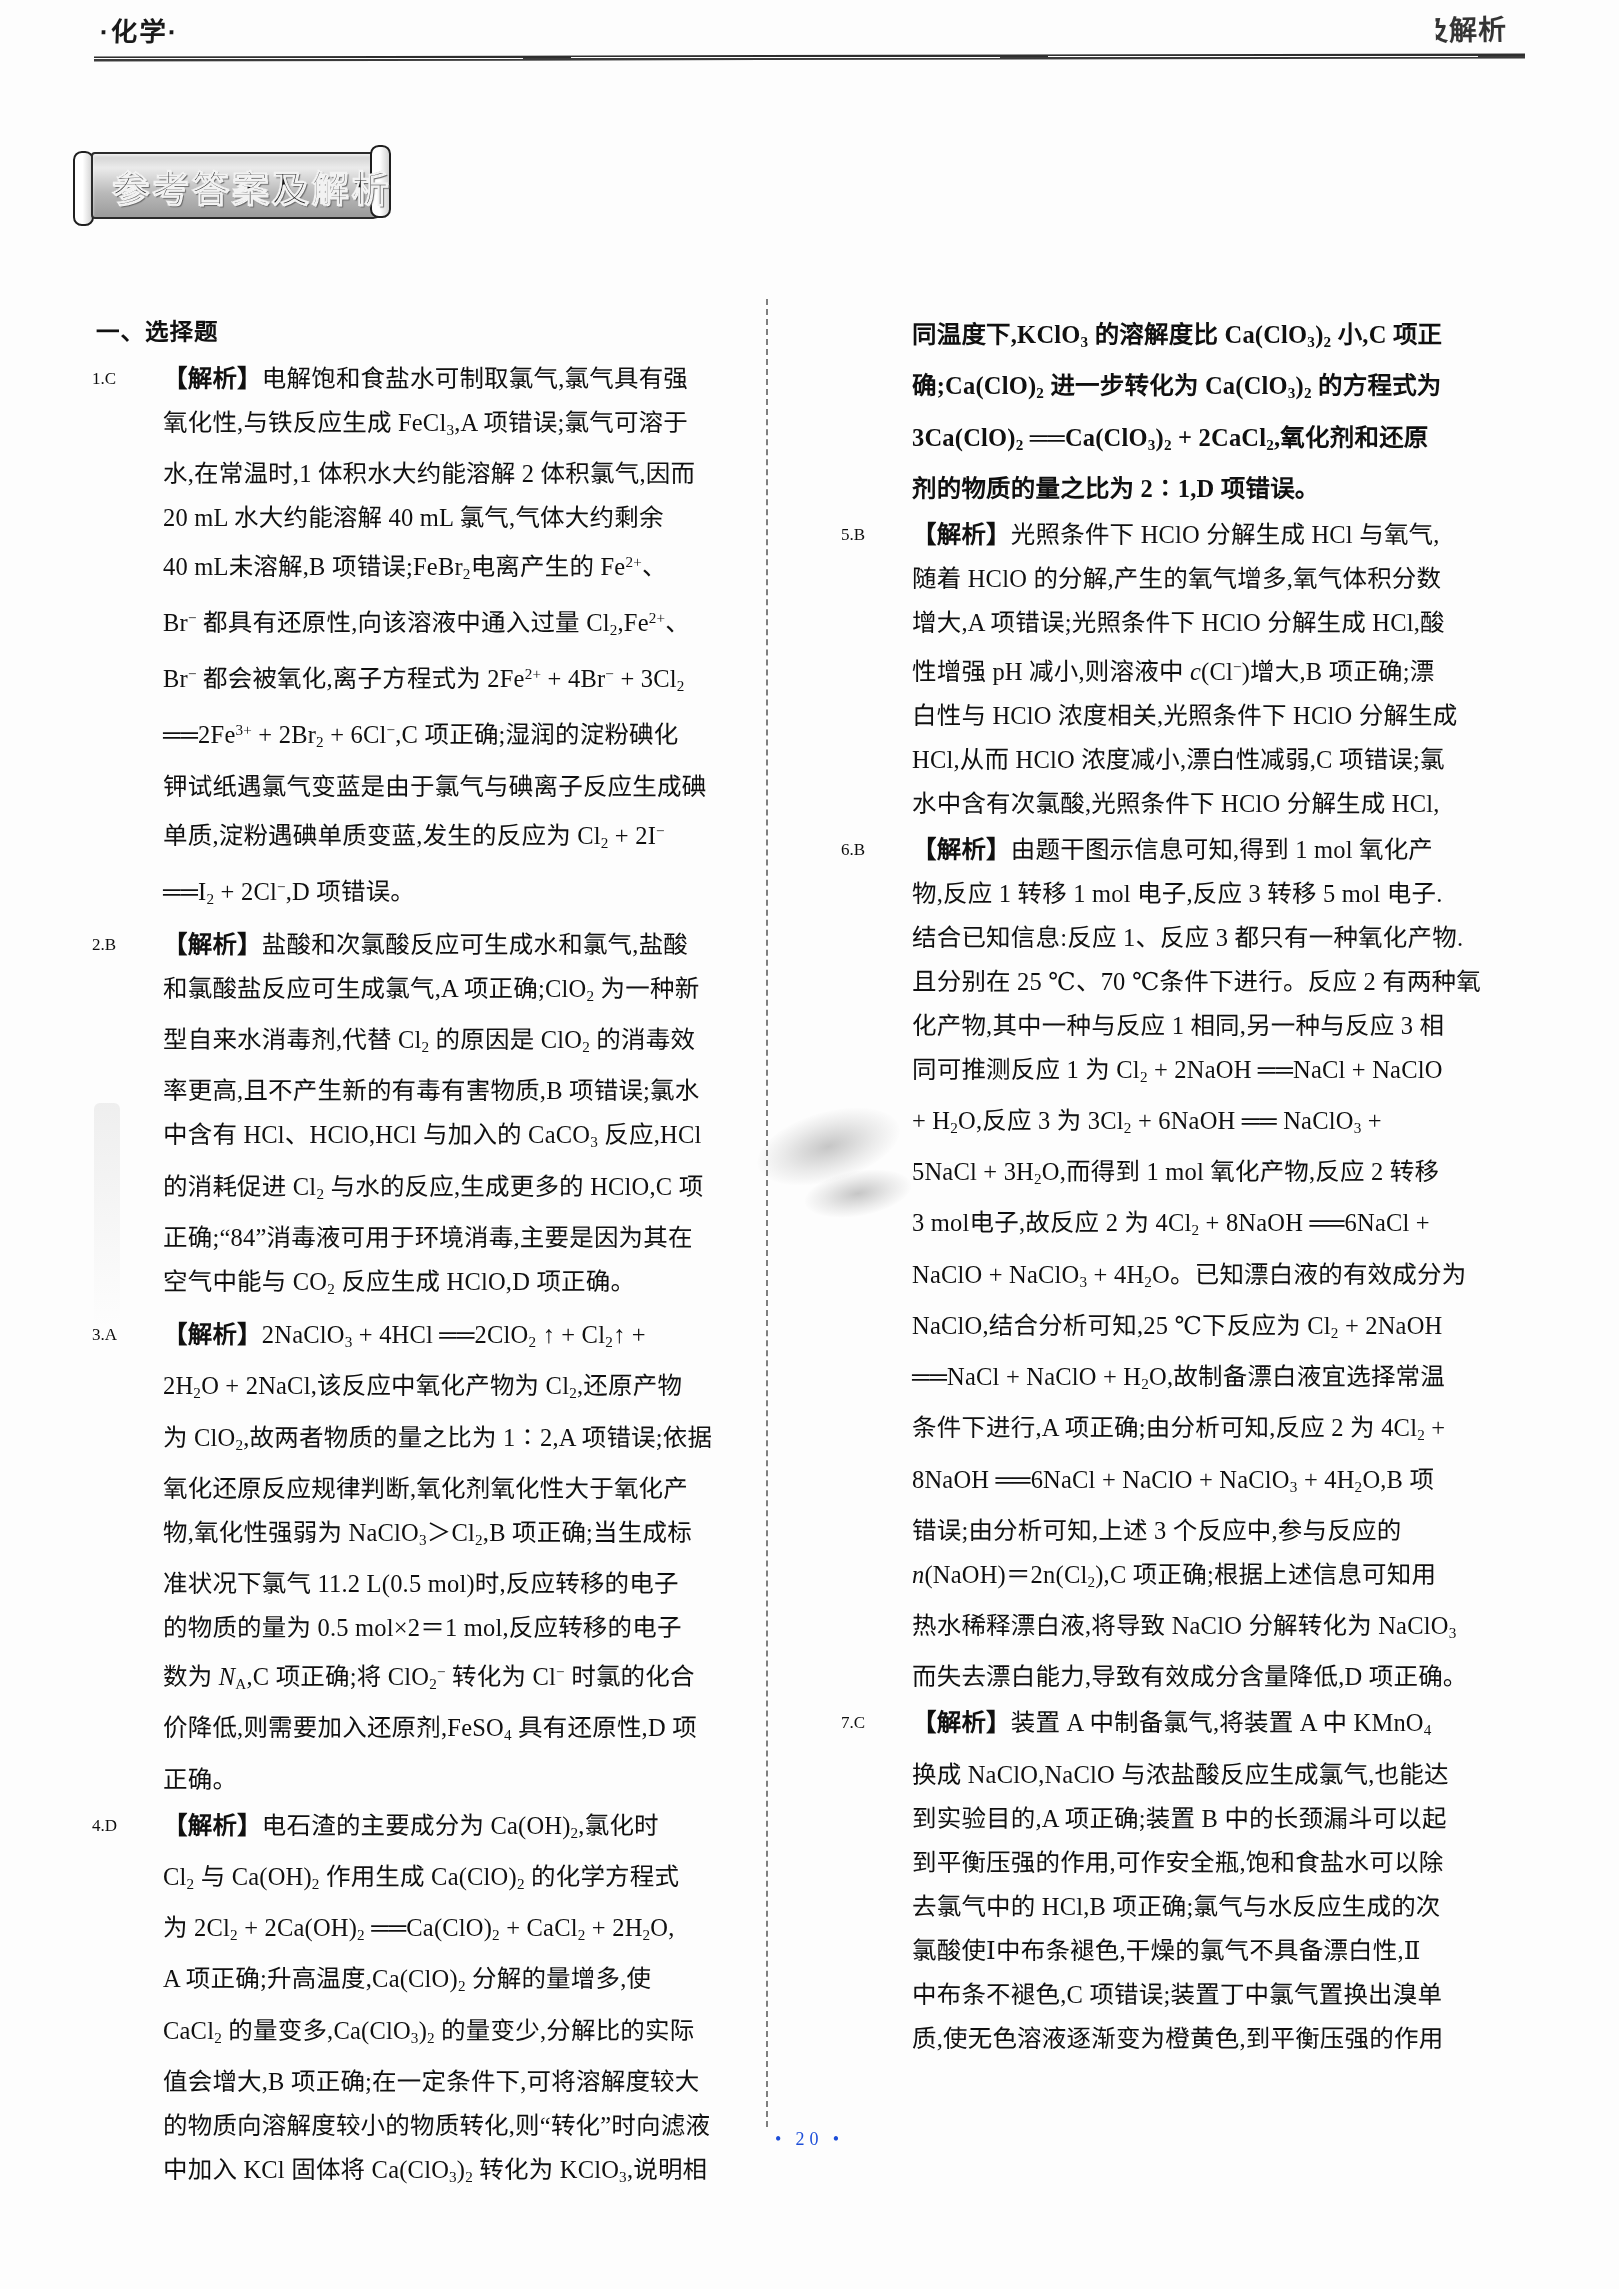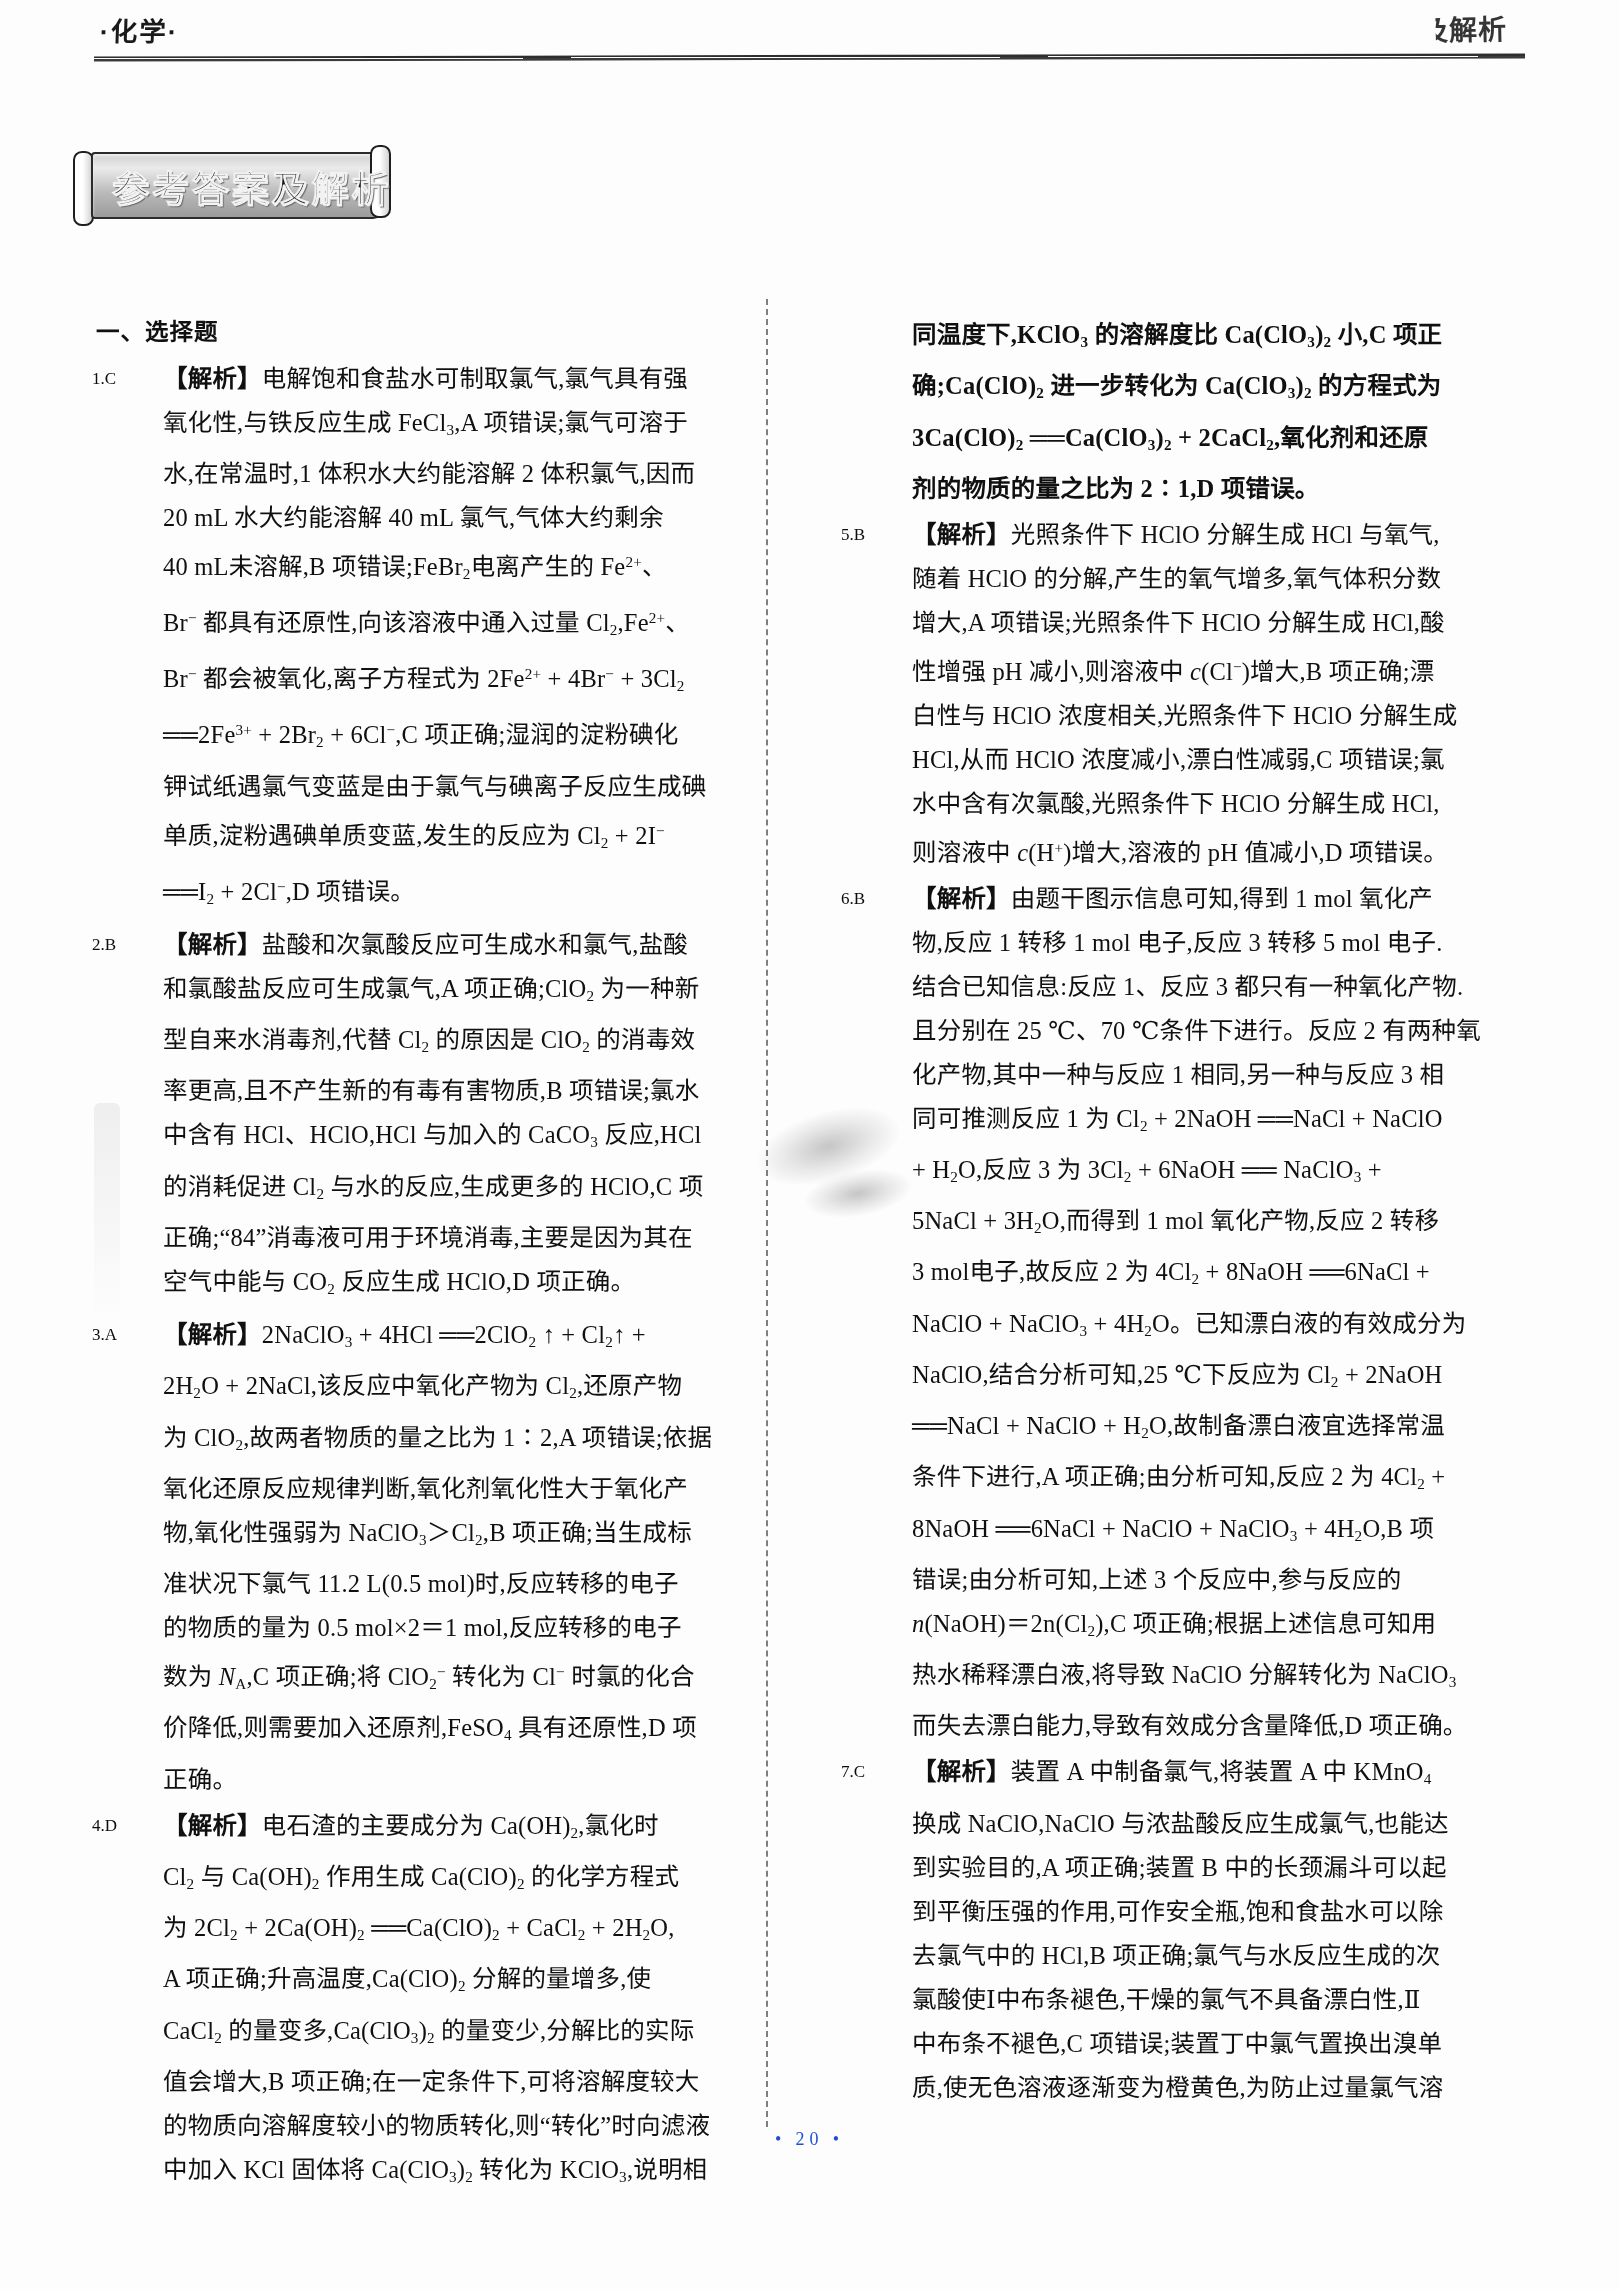--- a/index.html
+++ b/index.html
@@ -299,21 +299,20 @@
           <div class="ans">
             <div class="ans-num">5.B</div>
             <div class="ans-body">
               <div class="ln"><span class="tag">【解析】</span>光照条件下 HClO 分解生成 HCl 与氧气,</div>
               <div class="ln">随着 HClO 的分解,产生的氧气增多,氧气体积分数</div>
               <div class="ln">增大,A 项错误;光照条件下 HClO 分解生成 HCl,酸</div>
               <div class="ln">性增强 pH 减小,则溶液中 <i>c</i>(Cl<sup>−</sup>)增大,B 项正确;漂</div>
               <div class="ln">白性与 HClO 浓度相关,光照条件下 HClO 分解生成</div>
               <div class="ln">HCl,从而 HClO 浓度减小,漂白性减弱,C 项错误;氯</div>
               <div class="ln">水中含有次氯酸,光照条件下 HClO 分解生成 HCl,</div>
-              <div class="ln">则溶液中 <i>c</i>(H<sup>+</sup>)增大,溶液的 pH 值减小,D 项错误。</div>
             </div>
           </div>
           <div class="ans">
             <div class="ans-num">6.B</div>
             <div class="ans-body">
               <div class="ln"><span class="tag">【解析】</span>由题干图示信息可知,得到 1 mol 氧化产</div>
               <div class="ln">物,反应 1 转移 1 mol 电子,反应 3 转移 5 mol 电子.</div>
               <div class="ln">结合已知信息:反应 1、反应 3 都只有一种氧化产物.</div>
               <div class="ln">且分别在 25 ℃、70 ℃条件下进行。反应 2 有两种氧</div>
               <div class="ln">化产物,其中一种与反应 1 相同,另一种与反应 3 相</div>
@@ -335,21 +334,21 @@
           <div class="ans">
             <div class="ans-num">7.C</div>
             <div class="ans-body">
               <div class="ln"><span class="tag">【解析】</span>装置 A 中制备氯气,将装置 A 中 KMnO<sub>4</sub></div>
               <div class="ln">换成 NaClO,NaClO 与浓盐酸反应生成氯气,也能达</div>
               <div class="ln">到实验目的,A 项正确;装置 B 中的长颈漏斗可以起</div>
               <div class="ln">到平衡压强的作用,可作安全瓶,饱和食盐水可以除</div>
               <div class="ln">去氯气中的 HCl,B 项正确;氯气与水反应生成的次</div>
               <div class="ln">氯酸使Ⅰ中布条褪色,干燥的氯气不具备漂白性,Ⅱ</div>
               <div class="ln">中布条不褪色,C 项错误;装置丁中氯气置换出溴单</div>
-              <div class="ln">质,使无色溶液逐渐变为橙黄色,为防止过量氯气溶</div>
+              <div class="ln">质,使无色溶液逐渐变为橙黄色,到平衡压强的作用</div>
             </div>
           </div>
         </div>
     </div>
 
   </div>
 
   <div class="folio">• 20 •</div>
 
 </div>

